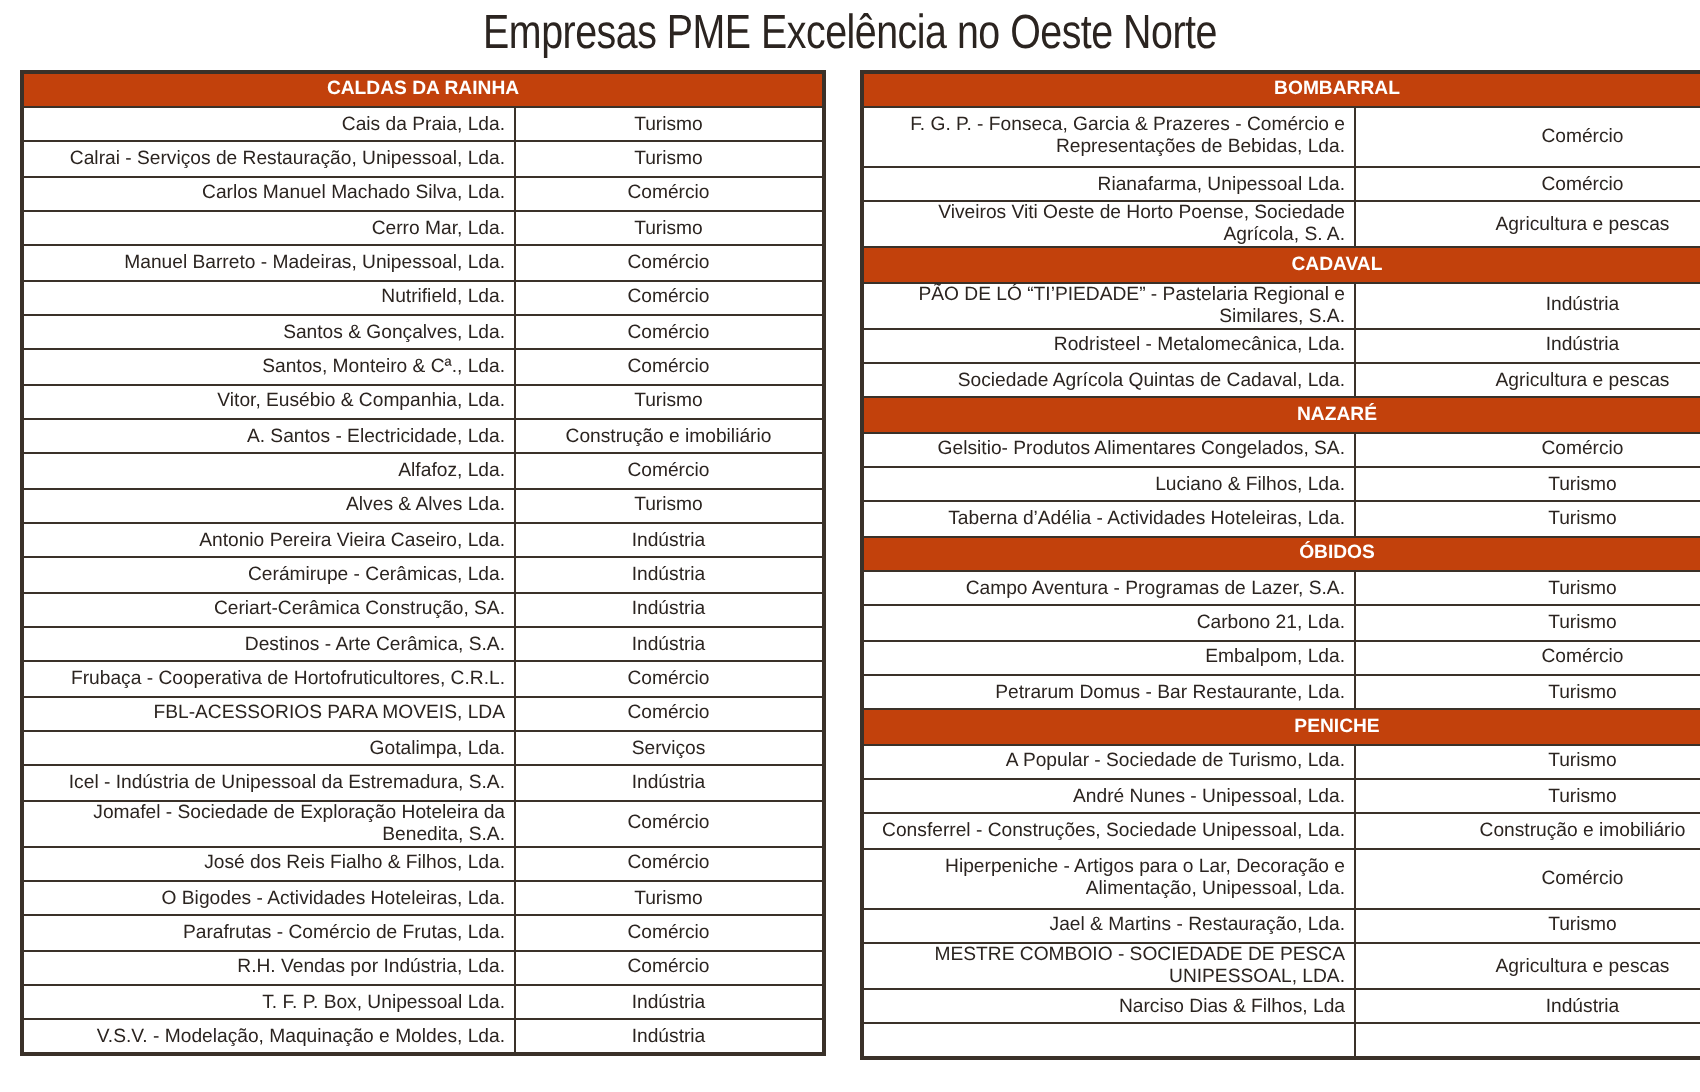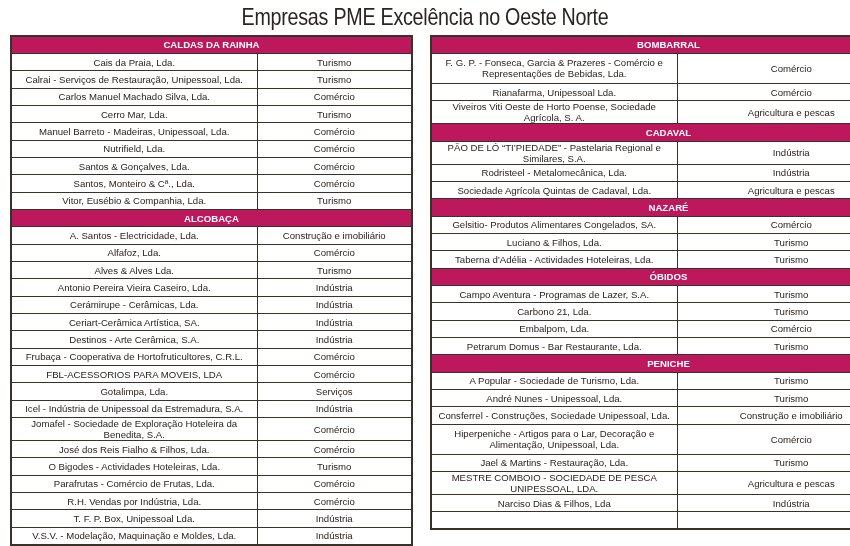--- a/index.html
+++ b/index.html
@@ -10,24 +10,24 @@
     font-family: "Liberation Sans", sans-serif; font-size: 24px; color: #2b2420;
     transform: scaleX(0.82); transform-origin: center; letter-spacing: -0.3px;
   }
   .tbl {
     position: absolute; border-collapse: collapse;
     border: 2px solid #3a3129; font-size: 9.6px;
   }
   .tbl.left { left: 10px; top: 35px; width: 403px; }
   .tbl.right { left: 430px; top: 35px; width: 477px; }
   .tbl td { border: 1.5px solid #3a3129; height: 17.35px; padding: 0 4px; vertical-align: middle; line-height: 11px; }
-  .tbl td.name { width: 246px; text-align: center; }
+  .tbl td.name { width: 246px; text-align: right; }
   .tbl td.sector { text-align: center; }
   .tbl tr.section td {
-    background: #be185d; color: #ffffff; font-weight: bold; text-align: center;
+    background: #c2410c; color: #ffffff; font-weight: bold; text-align: center;
     font-size: 9.6px; height: 17.35px;
   }
   .tbl tr.tall td { height: 30px; }
   .tbl tr.blank td { height: 17.35px; }
 </style>
 </head>
 <body>
 
 <div class="title">Empresas PME Excelência no Oeste Norte</div>
 
@@ -65,23 +65,20 @@
         <td class="sector">Comércio</td>
       </tr>
       <tr>
         <td class="name">Santos, Monteiro &amp; Cª., Lda.</td>
         <td class="sector">Comércio</td>
       </tr>
       <tr>
         <td class="name">Vitor, Eusébio &amp; Companhia, Lda.</td>
         <td class="sector">Turismo</td>
       </tr>
-      <tr class="section">
-        <td colspan="2">ALCOBAÇA</td>
-      </tr>
       <tr>
         <td class="name">A. Santos - Electricidade, Lda.</td>
         <td class="sector">Construção e imobiliário</td>
       </tr>
       <tr>
         <td class="name">Alfafoz, Lda.</td>
         <td class="sector">Comércio</td>
       </tr>
       <tr>
         <td class="name">Alves &amp; Alves Lda.</td>
@@ -89,21 +86,21 @@
       </tr>
       <tr>
         <td class="name">Antonio Pereira Vieira Caseiro, Lda.</td>
         <td class="sector">Indústria</td>
       </tr>
       <tr>
         <td class="name">Cerámirupe - Cerâmicas, Lda.</td>
         <td class="sector">Indústria</td>
       </tr>
       <tr>
-        <td class="name">Ceriart-Cerâmica Artística, SA.</td>
+        <td class="name">Ceriart-Cerâmica Construção, SA.</td>
         <td class="sector">Indústria</td>
       </tr>
       <tr>
         <td class="name">Destinos - Arte Cerâmica, S.A.</td>
         <td class="sector">Indústria</td>
       </tr>
       <tr>
         <td class="name">Frubaça - Cooperativa de Hortofruticultores, C.R.L.</td>
         <td class="sector">Comércio</td>
       </tr>

